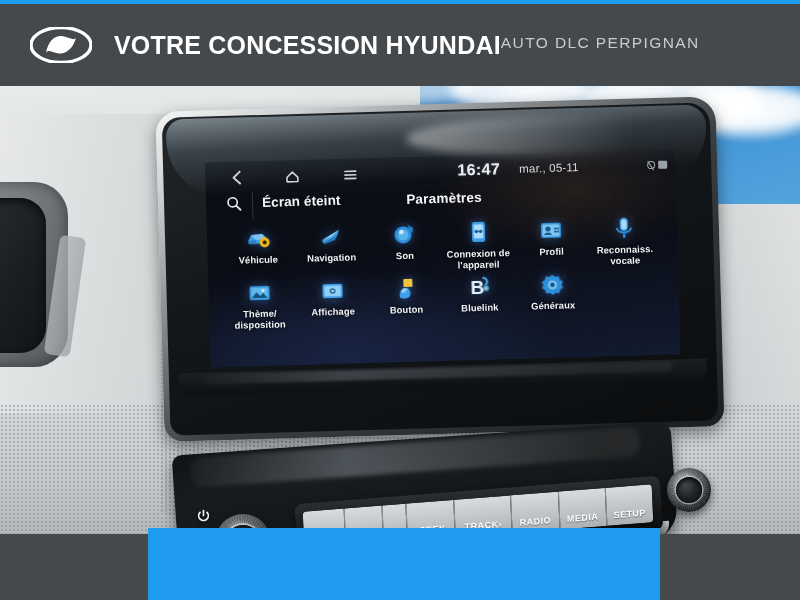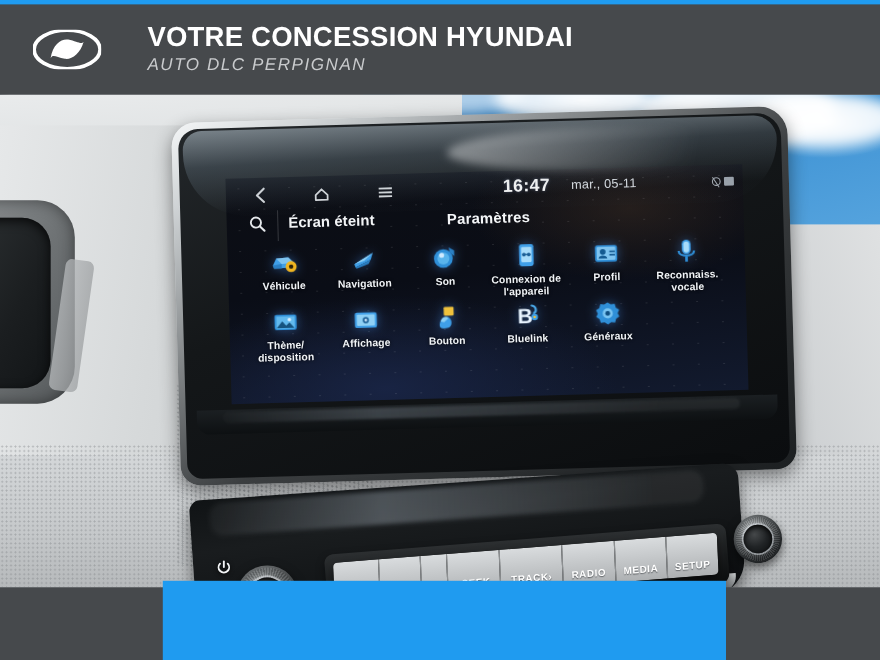--- a/index.html
+++ b/index.html
@@ -39,38 +39,37 @@
     align-items: center;
     padding-left: 30px;
   }
   .hyundai-logo {
     width: 62px; height: 36px;
     position: relative;
     flex: 0 0 auto;
     margin-right: 22px;
   }
   .hyundai-logo svg { display: block; }
-  .dealer-text { display: flex; flex-direction: column; justify-content: flex-end; margin-left: 20px; }
+  .dealer-text { display: flex; flex-direction: row; justify-content: flex-end; }
   .dealer-title {
     color: #ffffff;
     font-size: 25px;
     font-weight: bold;
     letter-spacing: 0.2px;
     line-height: 28px;
     white-space: nowrap;
   }
   .dealer-sub {
     color: #c9cbcd;
     font-size: 15.5px;
     font-weight: normal;
     letter-spacing: 1.4px;
     line-height: 20px;
     margin-top: 2px;
     white-space: nowrap;
-    font-style: italic;
   }
 
   
   .photo {
     position: absolute;
     left: 0; top: 86px;
     width: 800px; height: 448px;
     overflow: hidden;
     z-index: 10;
     background: #cfd2d4;

